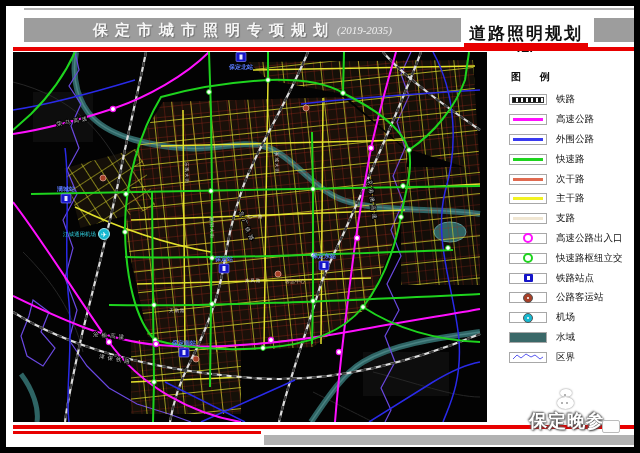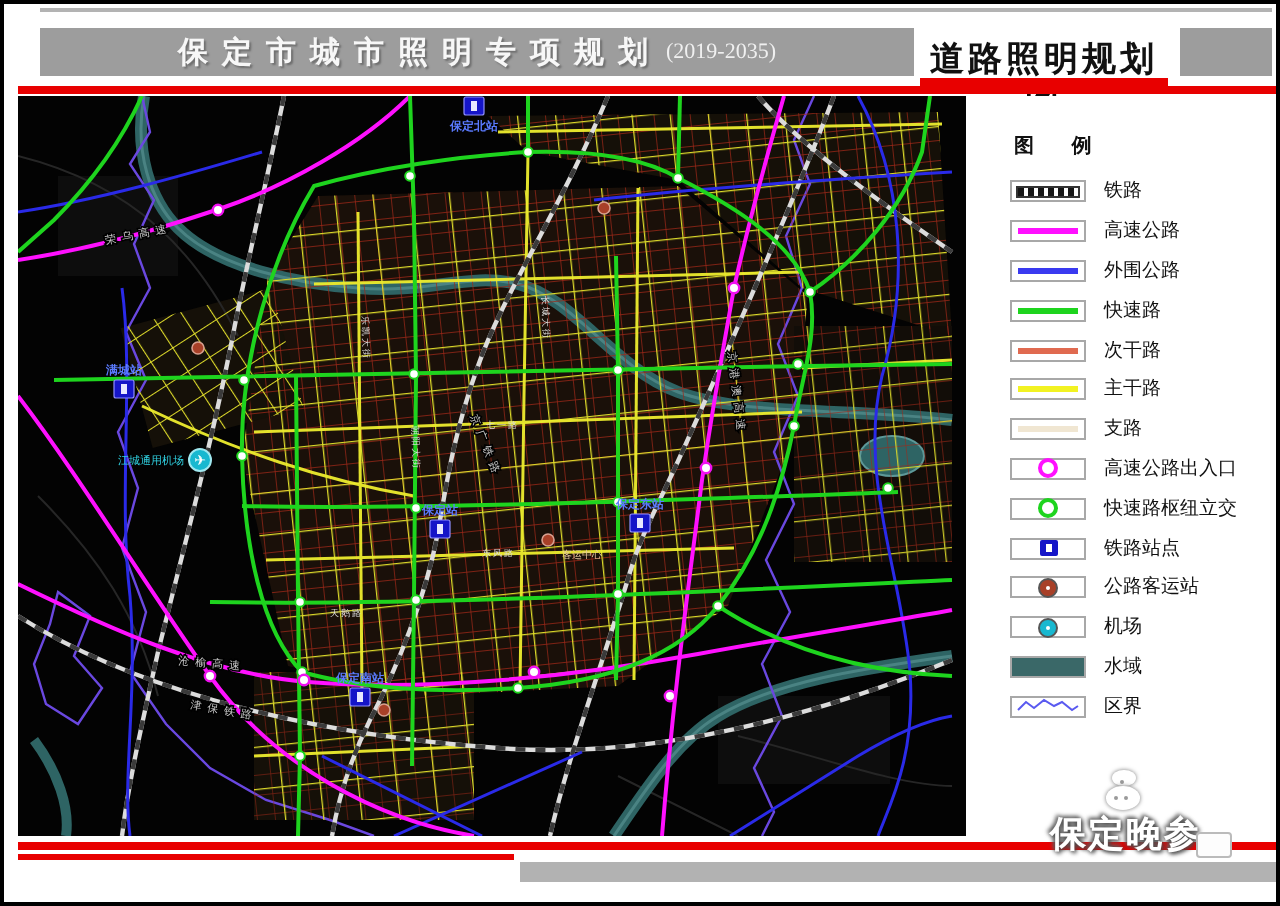--- a/index.html
+++ b/index.html
@@ -1,25 +1,25 @@
 <!DOCTYPE html>
 <html><head>
 <meta charset="utf-8">
 <style>
   html,body{margin:0;padding:0;background:#e8e8e8;}
-  .page{position:relative;width:640px;height:453px;background:#ffffff;border:2px solid #000000;
+  .page{position:relative;width:640px;height:453px;background:#ffffff;border:6px solid #000000;
         box-sizing:border-box;overflow:hidden;font-family:"Liberation Sans",sans-serif;padding-left:20px;}
 
   
   .top-hairline{position:absolute;left:18px;top:2px;width:616px;height:2px;background:#b3b3b3;}
   .title-bar{position:absolute;left:18px;top:12px;width:437px;height:24px;background:#9d9d9d;
              display:flex;align-items:center;justify-content:center;}
   .title-text{color:#f7f7f7;font-family:"Liberation Serif",serif;font-weight:bold;
               font-size:15px;letter-spacing:7px;text-shadow:1px 1px 1px #6e6e6e;white-space:nowrap;}
-  .title-suffix{color:#f0f0f0;font-family:"Liberation Serif",serif;
+  .title-suffix{color:#f0f0f0;font-family:"Liberation Serif",serif;font-style:italic;
                 font-size:11px;margin-left:2px;letter-spacing:0;}
   .page-label{position:absolute;left:458px;top:16px;width:124px;text-align:center;color:#111;
               font-weight:bold;font-size:17px;letter-spacing:2px;}
   .page-label-underline{position:absolute;left:458px;top:37px;width:124px;height:4px;background:#e80000;}
   .header-gray-box{position:absolute;left:588px;top:12px;width:46px;height:24px;background:#9d9d9d;}
   .red-rule-top{position:absolute;left:7px;top:41px;width:629px;height:4px;background:#e80000;}
 
   
   .map-wrap{position:absolute;left:7px;top:46px;width:474px;height:370px;background:#030303;}
   svg text{font-family:"Liberation Sans",sans-serif;}

